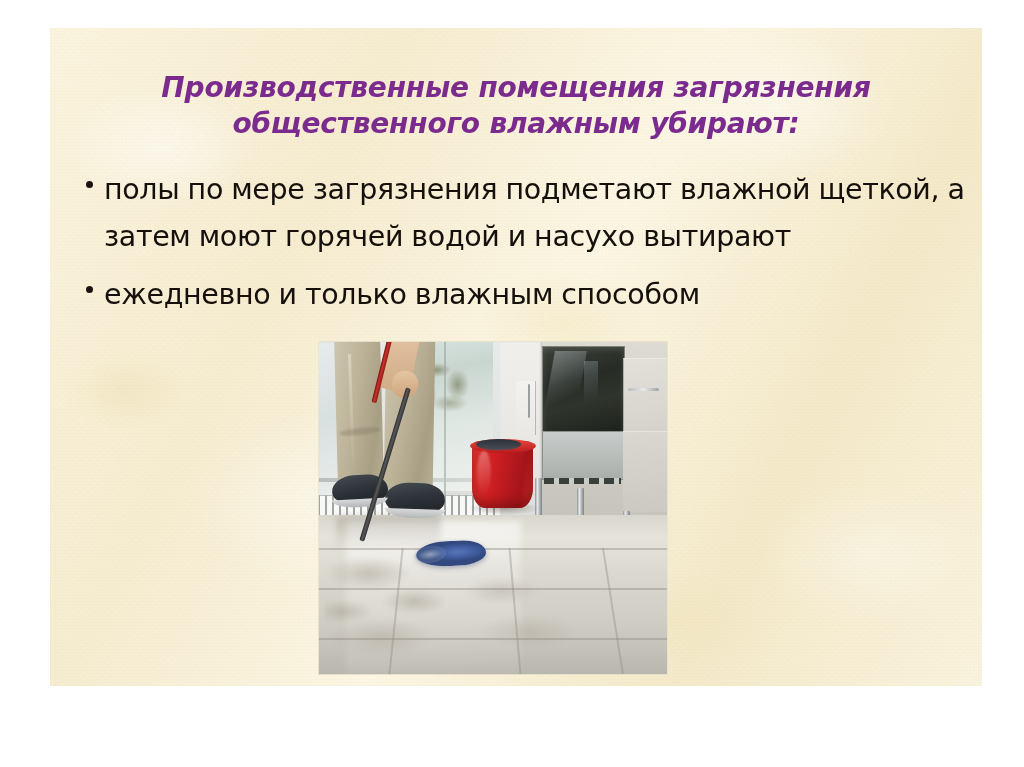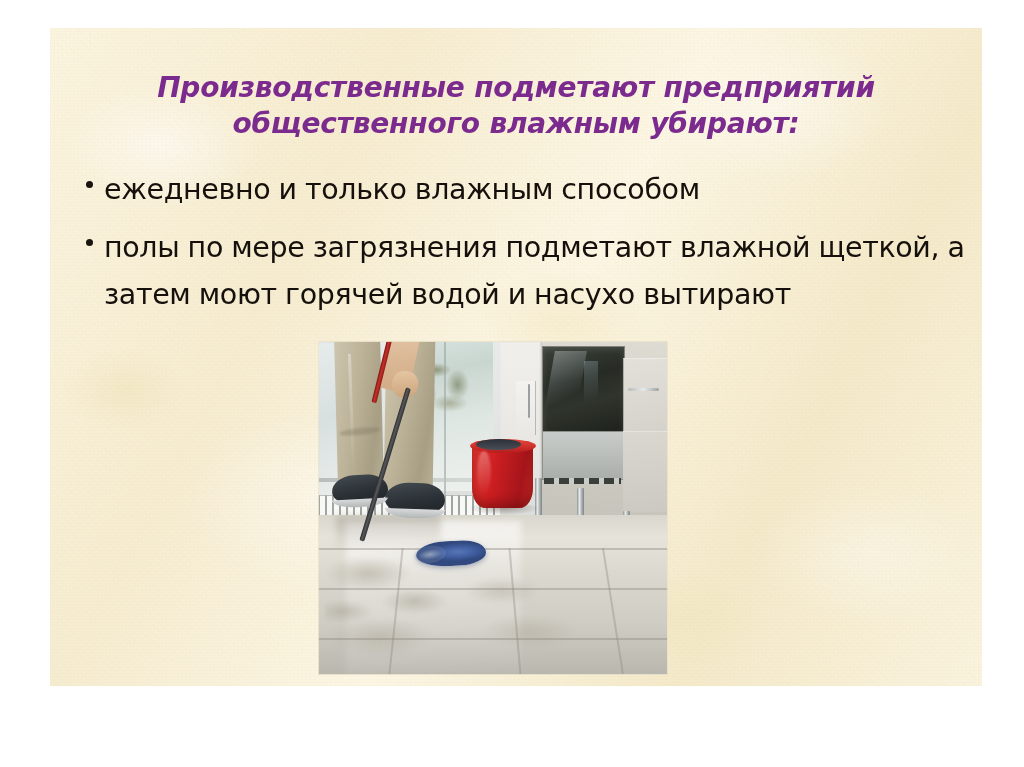--- a/index.html
+++ b/index.html
@@ -414,34 +414,34 @@
   }
 </style>
 </head>
 <body>
 
 <div id="stage">
 
   <div id="slide">
 
     <div id="title-block">
-      <div class="title-line">Производственные подметают предприятий</div>
+      <div class="title-line">Производственные помещения загрязнения</div>
       <div class="title-line">общественного влажным убирают:</div>
     </div>
 
     <div id="bullets">
+
+      <div class="bullet-row">
+        <div class="bullet-dot"><i></i></div>
+        <div class="bullet-text">полы по мере загрязнения подметают влажной щеткой, а затем моют горячей водой и насухо вытирают</div>
+      </div>
 
       <div class="bullet-row">
         <div class="bullet-dot"><i></i></div>
         <div class="bullet-text">ежедневно и только влажным способом</div>
-      </div>
-
-      <div class="bullet-row">
-        <div class="bullet-dot"><i></i></div>
-        <div class="bullet-text">полы по мере загрязнения подметают влажной щеткой, а затем моют горячей водой и насухо вытирают</div>
       </div>
 
     </div>
 
     <div id="photo">
 
       <div class="ph ph-wall"></div>
       <div class="ph ph-glass-left"></div>
       <div class="ph ph-glass-mid"></div>
       <div class="ph ph-foliage"></div>

